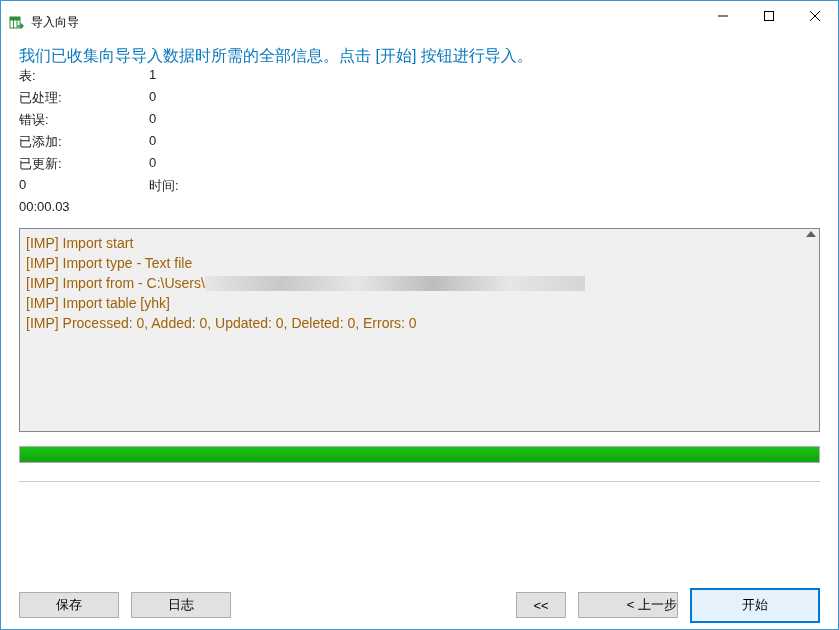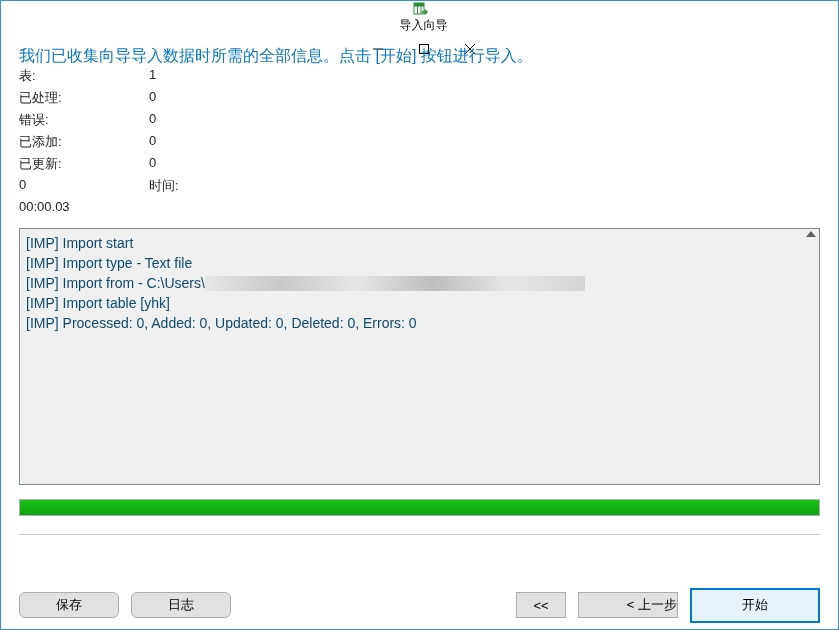--- a/index.html
+++ b/index.html
@@ -1,45 +1,45 @@
 <!DOCTYPE html>
 <html><head>
   <meta charset="utf-8">
   <style>
     * { box-sizing: border-box; margin: 0; padding: 0; }
     html, body { width: 839px; height: 630px; font-family: "Microsoft YaHei", "Segoe UI", Arial, sans-serif; font-size: 13px; background: #fff; overflow: hidden; }
     .window { width: 839px; height: 630px; border: 1px solid #3a93cf; background: #fff; display: flex; flex-direction: column; }
-    .titlebar { height: 30px; display: flex; align-items: center; padding-left: 8px; background: #fff; flex-direction: column; }
+    .titlebar { height: 30px; display: flex; align-items: flex-end; padding-left: 8px; background: #fff; }
     .titlebar .title-icon { width: 16px; height: 16px; margin-right: 6px; flex: 0 0 auto; }
     .titlebar .title-text { flex: 1 1 auto; font-size: 12px; color: #000; }
     .titlebar .win-controls { display: flex; height: 100%; }
     .titlebar .win-btn { width: 46px; height: 30px; display: flex; align-items: center; justify-content: center; background: transparent; border: none; }
     .titlebar .win-btn svg { display: block; }
 
     .content { flex: 1 1 auto; padding: 14px 18px 0 18px; display: flex; flex-direction: column; }
     .headline { color: #0a78be; font-size: 16px; line-height: 22px; }
 
     .stats { display: grid; grid-template-columns: 130px auto; row-gap: 4px; font-size: 13px; color: #222; margin-bottom: 14px; }
     .stats .label { }
     .stats .value { }
 
-    .logbox { border: 1px solid #828790; background: #f0f0f0; height: 257px; padding: 4px 6px; font-size: 14px; color: #0c4a6e; line-height: 20px; overflow: hidden; position: relative; }
+    .logbox { border: 1px solid #828790; background: #f0f0f0; height: 204px; padding: 4px 6px; font-size: 14px; color: #a16207; line-height: 20px; overflow: hidden; position: relative; }
     .logbox .scroll-track { position: absolute; right: 0; top: 0; bottom: 0; width: 17px; background: #f0f0f0; }
     .logbox .scroll-caret { position: absolute; right: 3px; top: 2px; width: 0; height: 0; border-left: 5px solid transparent; border-right: 5px solid transparent; border-bottom: 6px solid #606060; }
     .log-line { white-space: nowrap; }
     .log-line .redacted { display: inline-block; width: 380px; height: 15px; vertical-align: -3px; background: linear-gradient(90deg,#e6e6e6,#c8c8c8,#e6e6e6,#bdbdbd,#e6e6e6,#d5d5d5); filter: blur(0.6px); }
 
     .progressbar { margin-top: 14px; height: 17px; border: 1px solid #b0b0b0; background: #14a514; }
     .progress-fill { height: 100%; background: linear-gradient(#19c319, #0fa30f); width: 100%; }
 
     .footer-sep { margin-top: 18px; height: 1px; background: #c9c9c9; }
     .footer { height: 48px; display: flex; align-items: center; padding: 0 18px; gap: 12px; background: #fff; }
     .footer .spacer { flex: 1 1 auto; }
     .btn { height: 26px; border: 1px solid #adadad; background: #e1e1e1; font-family: inherit; font-size: 13px; text-align: center; padding: 0; }
-    .btn.sm { width: 100px; border-radius: 6px; }
+    .btn.sm { width: 100px; }
     .btn.xs { width: 50px; }
     .btn.md { width: 100px; text-align: right; }
     .btn.primary { border: 2px solid #0078d7; background: #e5f1fb; width: 130px; height: 35px; }
   </style>
 </head>
 <body>
 
 <div class="window">
   <div class="titlebar">
     <span class="title-icon">

